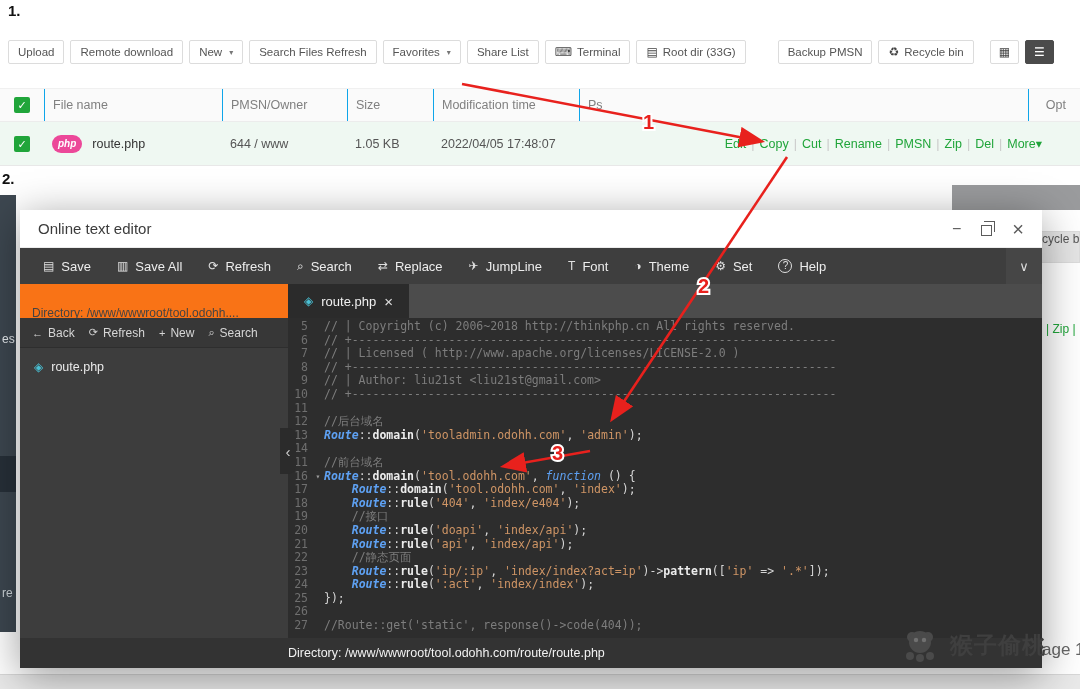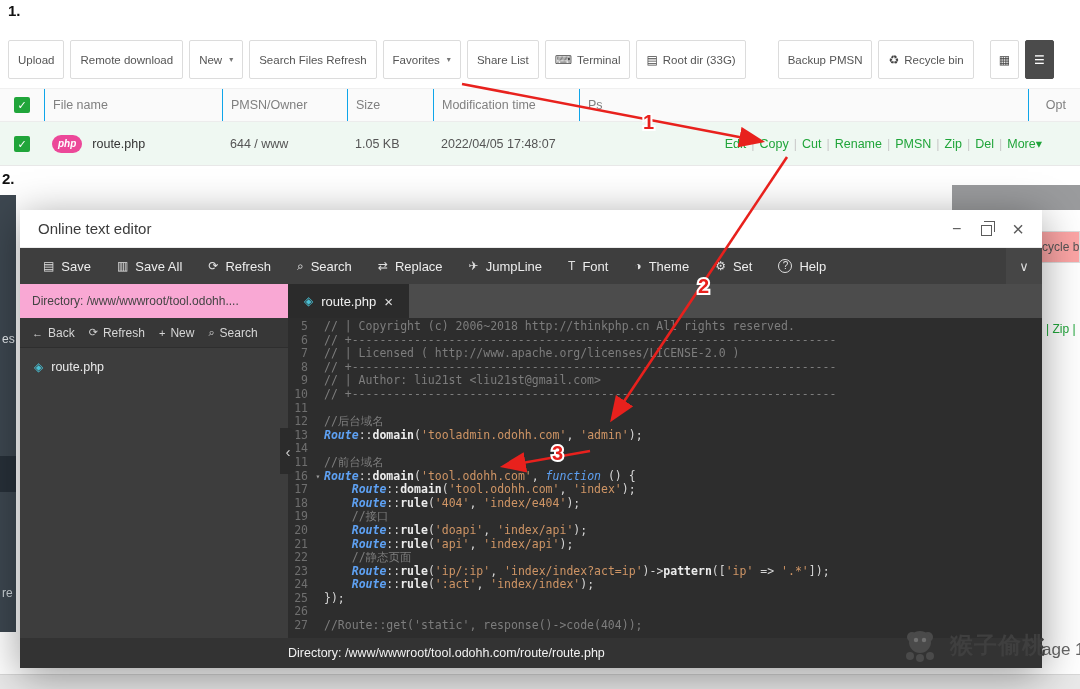--- a/index.html
+++ b/index.html
@@ -8,35 +8,35 @@
     position: relative; overflow: hidden; background:#fff;
     font-family:"Liberation Sans", sans-serif; color:#333;
   }
 
   
   .bg-top-gray { position:absolute; left:952px; top:185px; width:128px; height:25px; background:#9a9b9d; }
   .bg-left-strip { position:absolute; left:0; top:195px; width:16px; height:437px; background:#3d4750; }
   .bg-left-sel { position:absolute; left:0; top:456px; width:16px; height:36px; background:#273039; }
   .frag-es { position:absolute; left:2px; top:332px; color:#e8edf0; font-size:12px; z-index:1; }
   .frag-re { position:absolute; left:2px; top:586px; color:#cfd6da; font-size:12px; z-index:1; }
-  .frag-recycle-box { position:absolute; left:1042px; top:231px; width:38px; height:32px; background:#fca5a5;
-    border:1px solid #dcdcdc; border-left:none; display:flex; align-items:center; overflow:hidden;
+  .frag-recycle-box { position:absolute; left:1042px; top:231px; width:38px; height:32px; background:#e5e5e5;
+    border:1px solid #dcdcdc; border-left:none; display:flex; align-items:flex-start; overflow:hidden;
     color:#555; font-size:12px; white-space:nowrap; }
   .frag-zip { position:absolute; left:1046px; top:322px; color:#20a53a; font-size:12px; white-space:nowrap; }
   .frag-page { position:absolute; left:1042px; top:640px; color:#666; font-size:17px; white-space:nowrap; }
   .bottom-strip { position:absolute; left:0; top:674px; width:1080px; height:15px; background:#e9e9e9; border-top:1px solid #d8d8d8; }
 
   
   .step-label { position:absolute; font-weight:bold; font-size:15px; color:#111; z-index:2; }
   #step1 { left:8px; top:2px; }
   #step2 { left:2px; top:170px; }
 
   
   .fm-toolbar { position:absolute; left:8px; top:40px; width:1068px; display:flex; align-items:center; gap:6px; z-index:2; }
-  .tb-btn { display:inline-flex; align-items:center; gap:5px; height:39px; padding:0 9px; background:#fff;
+  .tb-btn { display:inline-flex; align-items:center; gap:5px; height:24px; padding:0 9px; background:#fff;
     border:1px solid #dcdcdc; border-radius:2px; font-size:11.5px; color:#555; font-family:inherit;
     cursor:pointer; white-space:nowrap; }
   .tb-btn.gap { margin-left:26px; }
   .tb-btn.gap2 { margin-left:10px; }
   .tb-btn.icon-only { padding:0 8px; }
   .tb-btn.active { background:#4b4b4b; border-color:#4b4b4b; }
   .tb-ico { font-size:12px; color:#444; }
   .tb-btn.active .tb-ico { color:#fff; }
   .caret { font-size:8px; color:#777; margin-left:2px; }
 
@@ -83,22 +83,22 @@
   .ed-items { display:flex; height:100%; align-items:center; }
   .ed-item { display:flex; align-items:center; gap:7px; color:#ececec; font-size:13px; padding:0 13px; height:100%;
     cursor:pointer; white-space:nowrap; }
   .ed-ico { font-size:12px; color:#e0e0e0; }
   .ed-ico.circle { width:14px; height:14px; border:1px solid #e0e0e0; border-radius:50%; font-size:10px;
     line-height:12px; text-align:center; }
   .ed-collapse { margin-left:auto; width:36px; height:100%; display:flex; align-items:center; justify-content:center;
     color:#ddd; cursor:pointer; font-size:13px; background:#464646; }
 
   .m-tabrow { height:34px; flex-shrink:0; display:flex; background:#4c4c4c; }
-  .dir-label { width:268px; flex-shrink:0; background:#f9a8d4; color:#444; font-size:12px; line-height:34px;
-    padding:0 12px; white-space:nowrap; overflow:hidden; }
+  .dir-label { width:268px; flex-shrink:0; background:#f97316; color:#444; font-size:12px; line-height:34px;
+    padding:12px 12px; white-space:nowrap; overflow:hidden; }
   .tab { display:flex; align-items:center; gap:8px; background:#2b2b2b; color:#f0f0f0; font-size:13px;
     padding:0 16px; cursor:pointer; white-space:nowrap; }
   .tab-ico { color:#49c0d4; font-size:12px; }
   .tab-close { color:#e0e0e0; font-size:15px; cursor:pointer; line-height:1; }
   .tab-rest { flex:1; }
 
   .m-body { flex:1; display:flex; position:relative; overflow:hidden; }
   .sidebar { width:268px; flex-shrink:0; background:#3d3d3d; display:flex; flex-direction:column; }
   .sb-toolbar { height:30px; flex-shrink:0; display:flex; align-items:center; gap:14px; padding:0 12px;
     background:#373737; border-bottom:1px solid #2e2e2e; }

